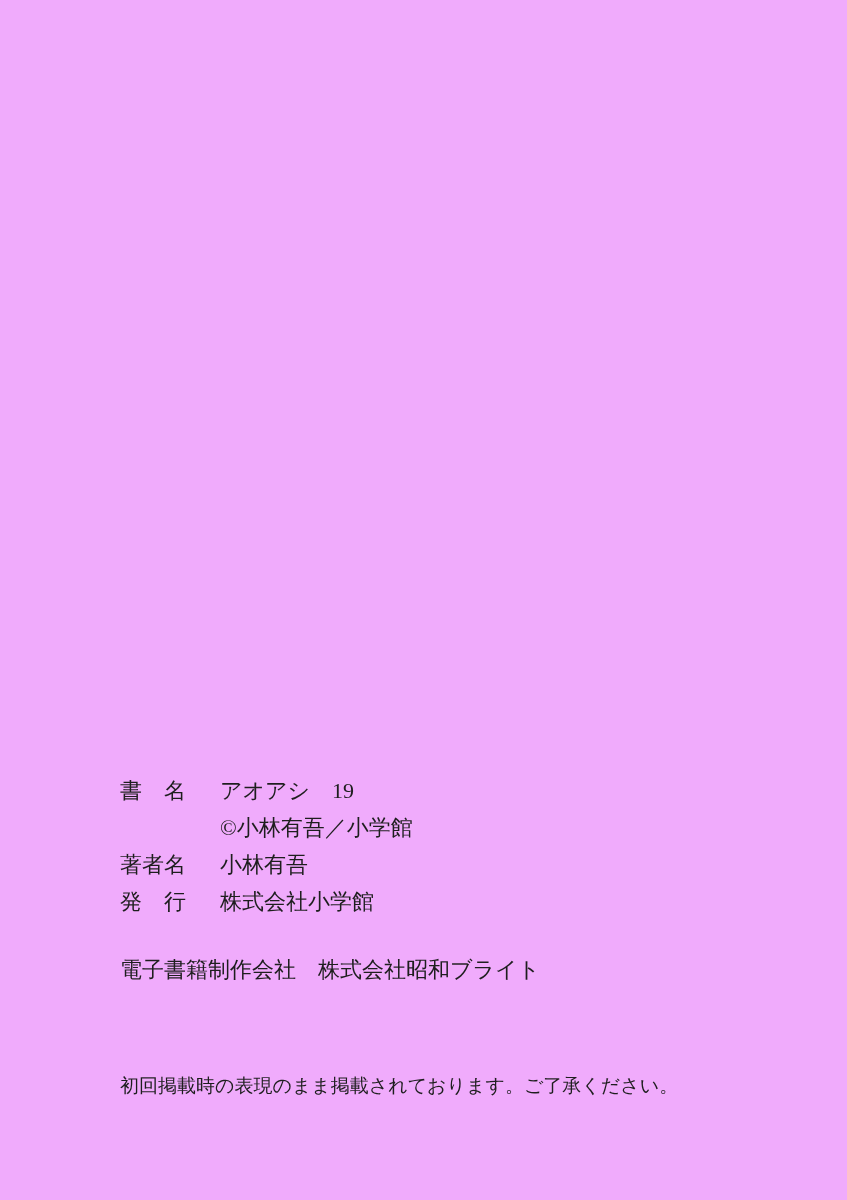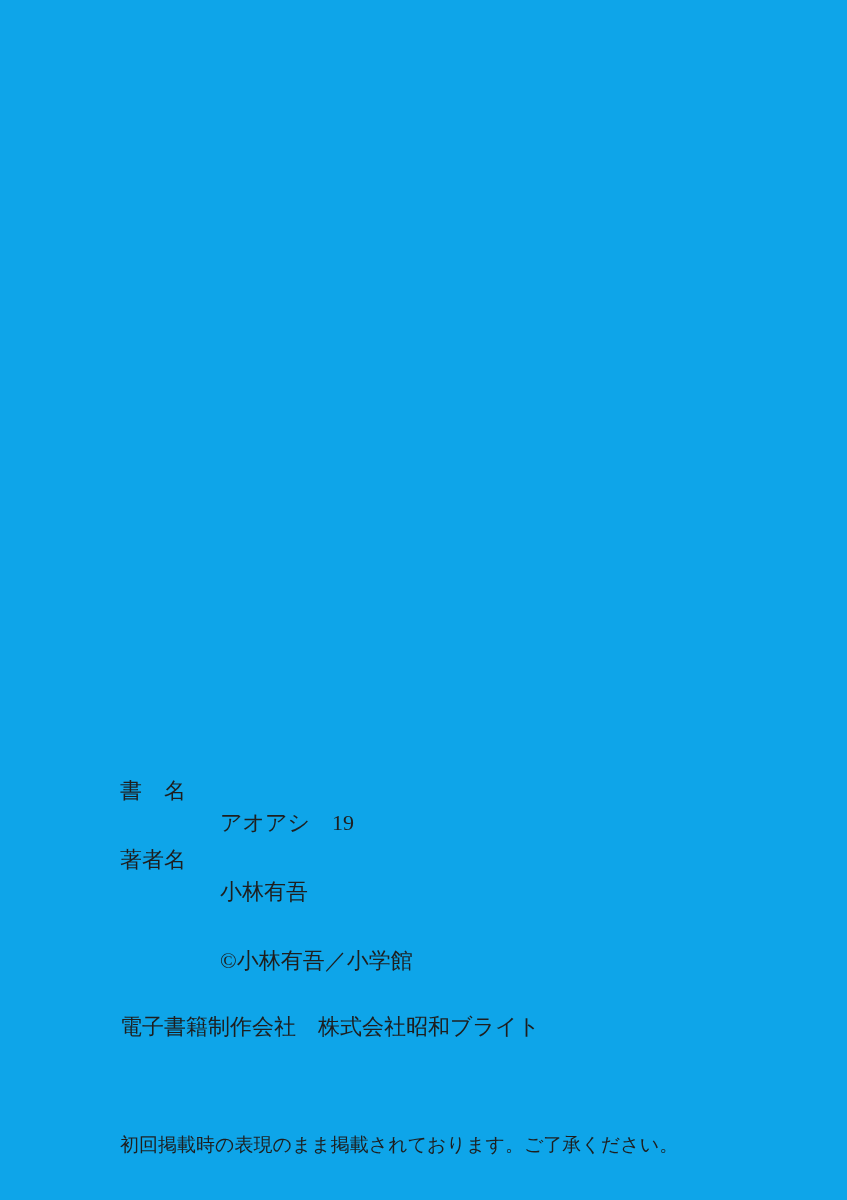--- a/index.html
+++ b/index.html
@@ -4,21 +4,21 @@
 <style>
   html, body {
     margin: 0;
     padding: 0;
     background: #ffffff;
   }
   .page {
     position: relative;
     width: 847px;
     height: 1200px;
-    background: #0ea5e9;
+    background: #f0abfc;
     overflow: hidden;
     font-family: "Liberation Serif", "DejaVu Serif", serif;
     color: #1e1e1e;
   }
   .colophon {
     position: absolute;
     left: 120px;
     top: 772px;
     width: 660px;
   }
@@ -29,57 +29,59 @@
     white-space: pre;
   }
   .row .label {
     display: inline-block;
     width: 66px;
     margin-right: 34px;
     flex: 0 0 auto;
   }
   .row .value {
     flex: 1 1 auto;
-    margin-top: 32px;
   }
   .producer {
     margin-top: 31px;
     font-size: 22px;
     line-height: 37px;
     white-space: pre;
-    font-family: Liberation Mono, monospace;
   }
   .disclaimer {
     margin-top: 30px;
     font-size: 19px;
     line-height: 27px;
     white-space: pre;
   }
 </style>
 </head>
 <body>
 
 <div class="page">
   <div class="colophon">
 
     <div class="row">
       <span class="label">書　名</span>
       <span class="value">アオアシ　19</span>
     </div>
 
     <div class="row">
+      <span class="label"></span>
+      <span class="value">©小林有吾／小学館</span>
+    </div>
+
+    <div class="row">
       <span class="label">著者名</span>
       <span class="value">小林有吾</span>
     </div>
 
     <div class="row">
-      <span class="label"></span>
-      <span class="value">©小林有吾／小学館</span>
+      <span class="label">発　行</span>
+      <span class="value">株式会社小学館</span>
     </div>
-
 
 
     <div class="producer">電子書籍制作会社　株式会社昭和ブライト</div>
 
     <div class="disclaimer">
       <div>初回掲載時の表現のまま掲載されております。ご了承ください。</div>
     </div>
 
   </div>
 </div>

